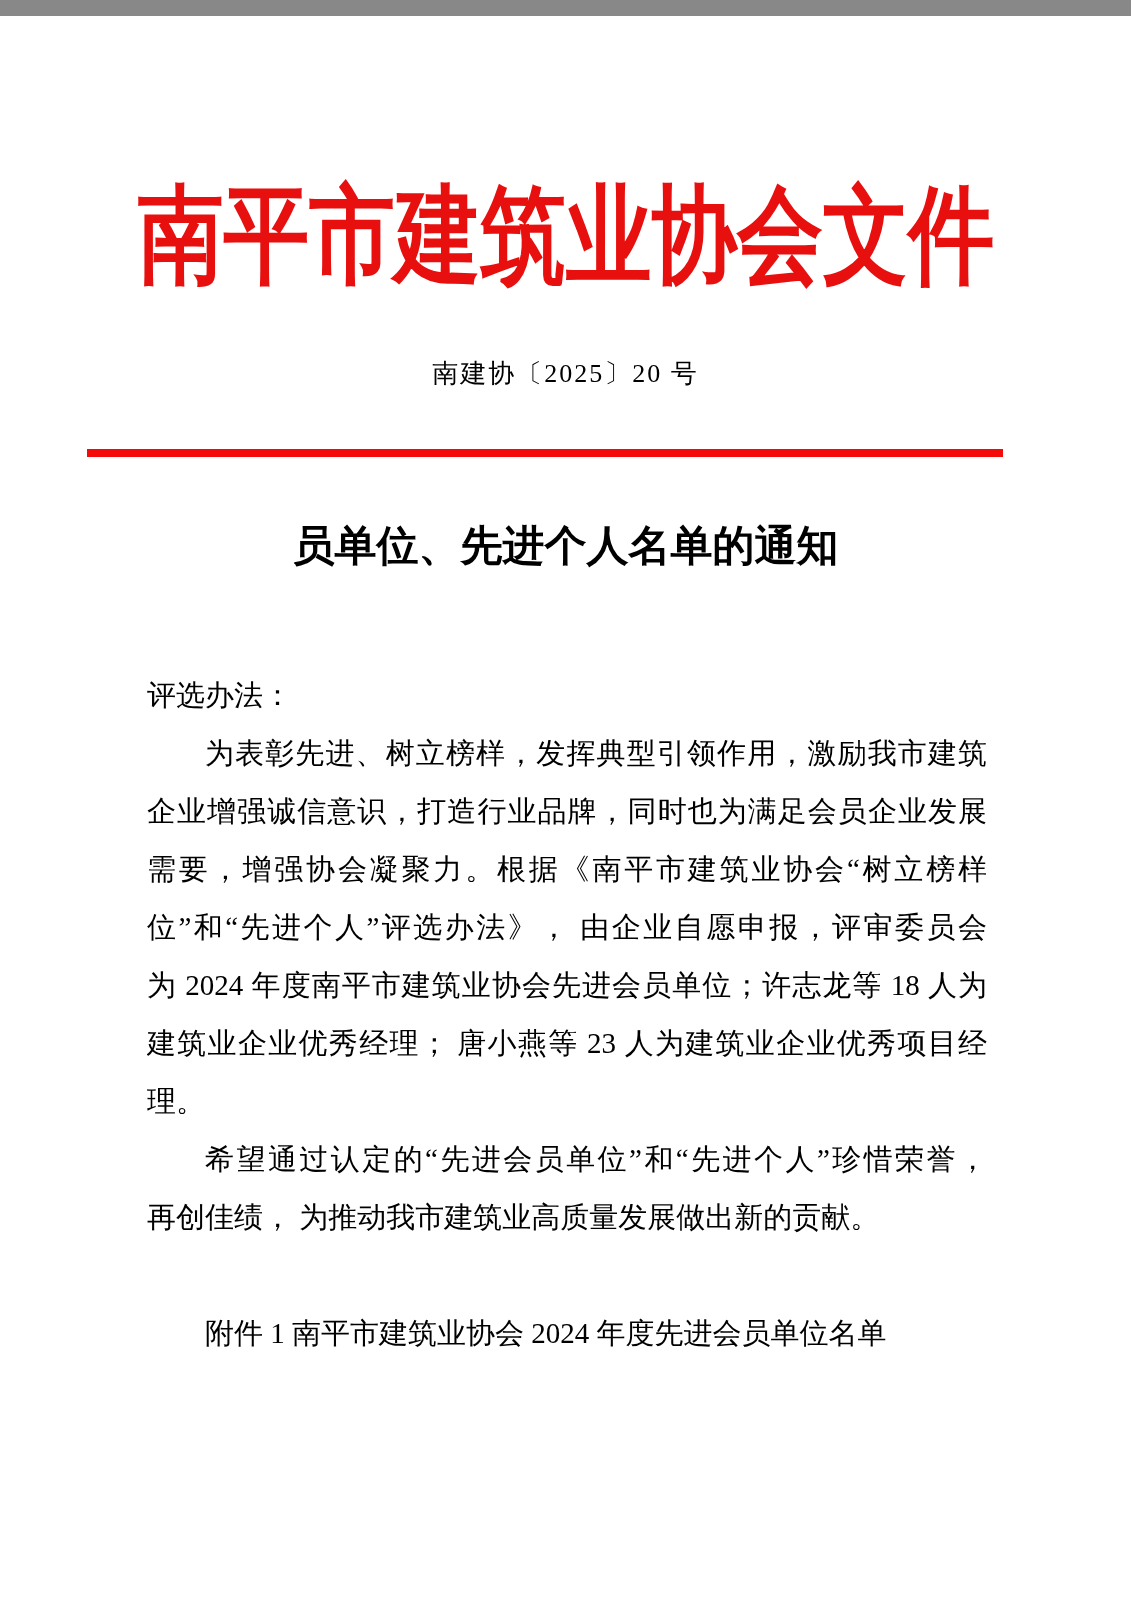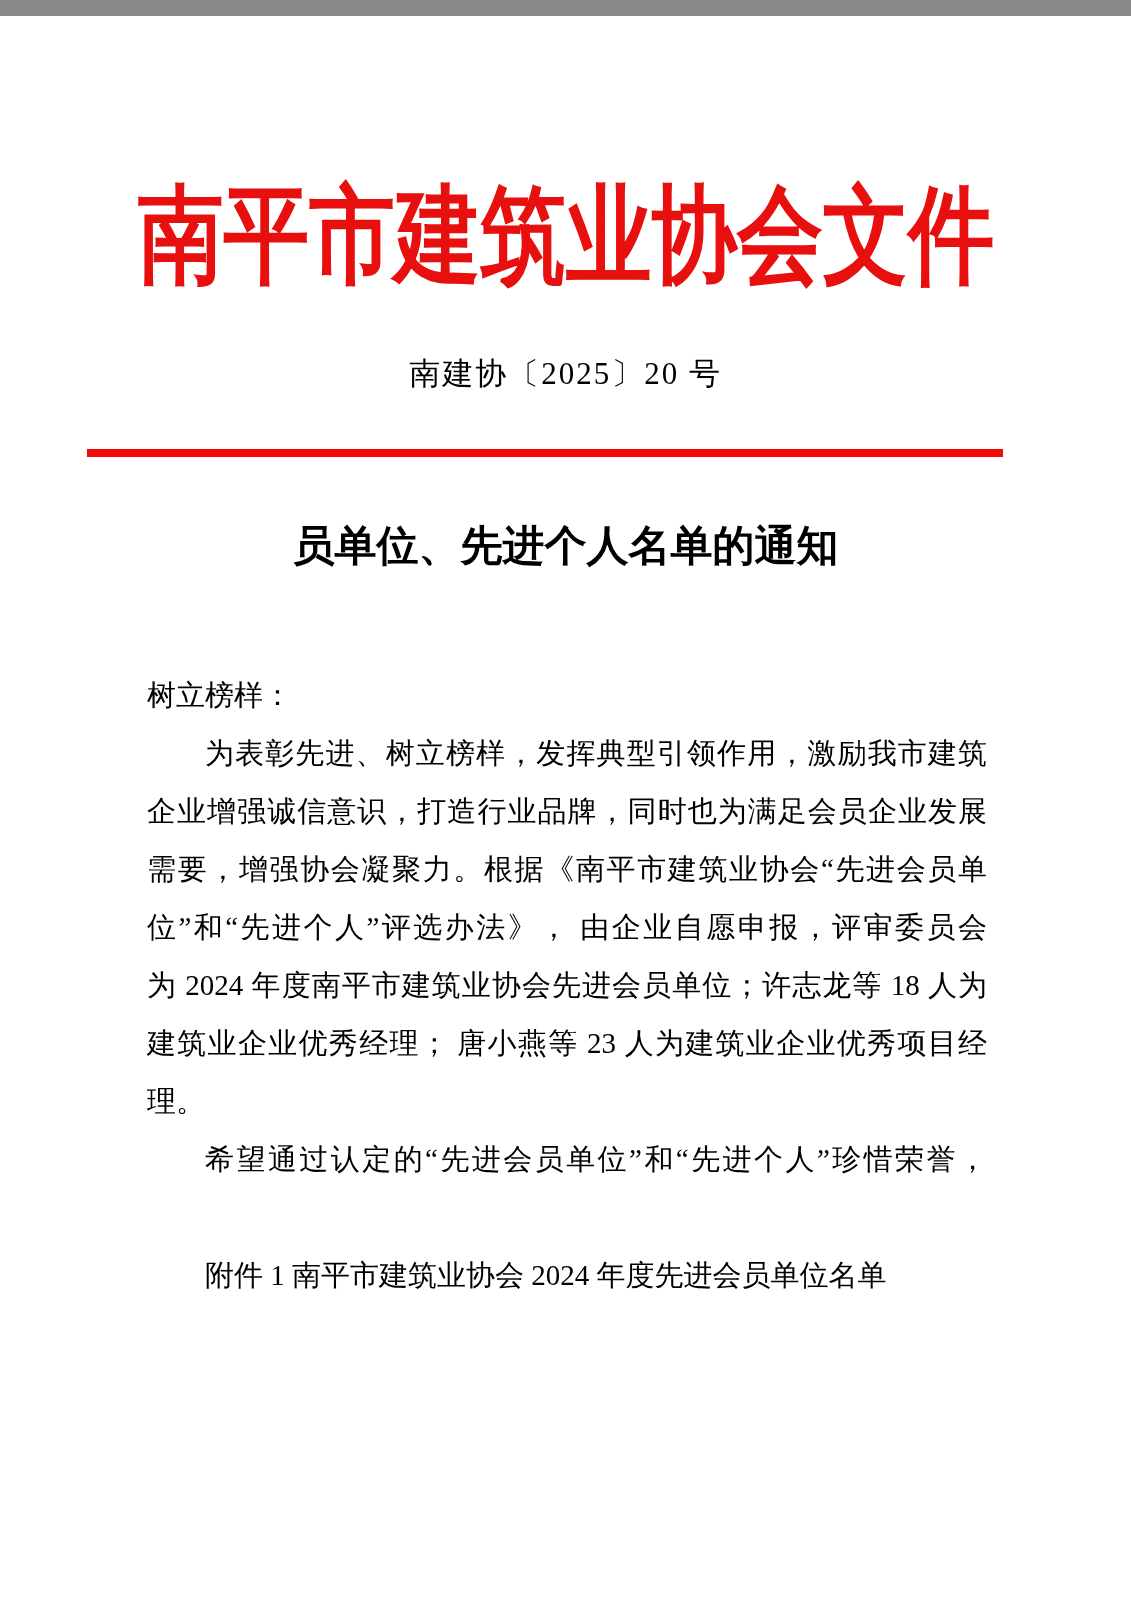--- a/index.html
+++ b/index.html
@@ -34,21 +34,21 @@
     transform: scaleX(0.80);
     transform-origin: 50% 50%;
     letter-spacing: 0px;
   }
   .doc-number {
     position: absolute;
     top: 336px;
     left: 0;
     width: 100%;
     text-align: center;
-    font-size: 31px;
+    font-size: 26px;
     line-height: 44px;
     white-space: nowrap;
     letter-spacing: 2px;
   }
   .red-line {
     position: absolute;
     top: 433px;
     left: 87px;
     width: 916px;
     height: 8px;
@@ -115,33 +115,34 @@
 
   <div class="doc-number">南建协〔2025〕20 号</div>
 
   <div class="red-line"></div>
 
   <div class="notice-title">
     <div class="t-line t-line2">员单位、先进个人名单的通知</div>
   </div>
 
   <div class="body-block">
-    <div class="salutation">树立榜样：</div>
+    <div class="salutation">评选办法：</div>
 
     <div id="paragraphs">
         <div>
           <div class="body-line fill indent">为表彰先进、树立榜样，发挥典型引领作用，激励我市建筑业</div>
           <div class="body-line fill">企业增强诚信意识，打造行业品牌，同时也为满足会员企业发展</div>
-          <div class="body-line fill">需要，增强协会凝聚力。根据《南平市建筑业协会“先进会员单</div>
+          <div class="body-line fill">需要，增强协会凝聚力。根据《南平市建筑业协会“树立榜样</div>
           <div class="body-line fill">位”和“先进个人”评选办法》， 由企业自愿申报，评审委员会</div>
           <div class="body-line fill">为 2024 年度南平市建筑业协会先进会员单位；许志龙等 18 人为</div>
           <div class="body-line fill">建筑业企业优秀经理； 唐小燕等 23 人为建筑业企业优秀项目经</div>
           <div class="body-line">理。</div>
         </div>
         <div>
           <div class="body-line fill indent">希望通过认定的“先进会员单位”和“先进个人”珍惜荣誉，</div>
+          <div class="body-line">再创佳绩， 为推动我市建筑业高质量发展做出新的贡献。</div>
         </div>
       </div>
 
     <div class="attachment-line">附件 1 南平市建筑业协会 2024 年度先进会员单位名单</div>
   </div>
 
 </div>
 
 </body></html>

